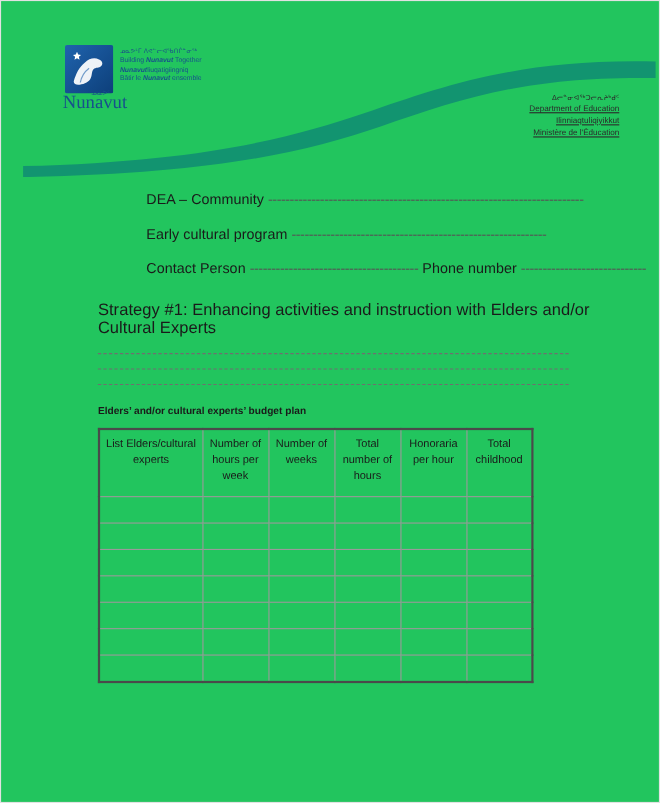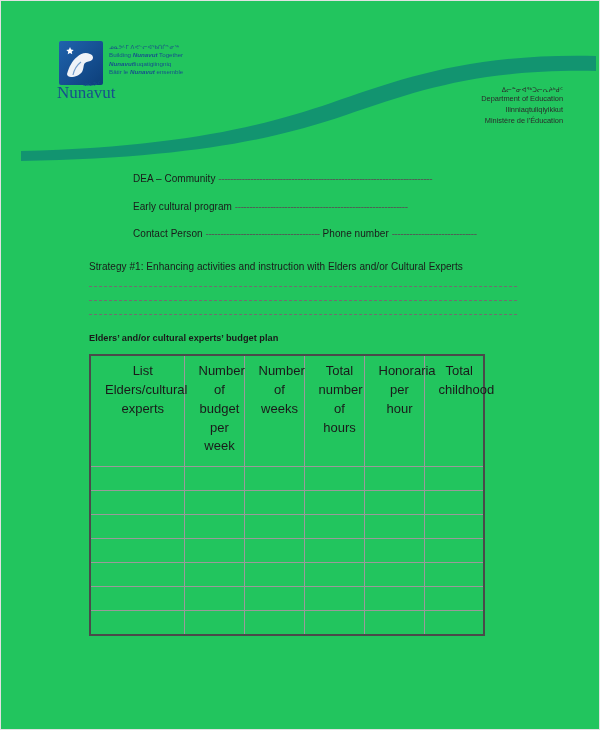--- a/index.html
+++ b/index.html
@@ -84,45 +84,46 @@
     text-align: right;
     line-height: 1.45;
     color: #2b2b2b;
   }
   .dept .syll {
     font-size: 6.4px;
     letter-spacing: .2px;
   }
   .dept .ln {
     font-size: 7.4px;
+    text-decoration: underline;
   }
 
   
   .content {
     position: relative;
     padding: 0 36px 0 88px;
   }
   .field-list {
     margin-top: 12px;
   }
   .field-row {
-    font-size: 10px;
+    font-size: 13px;
     color: #1a1a1a;
     margin-bottom: 16.5px;
     white-space: nowrap;
     letter-spacing: .05px;
     padding-left: 44px;
   }
   .field-row .dots {
     letter-spacing: -0.4px;
     color: #555;
   }
 
   .strategy-title {
-    font-size: 10px;
+    font-size: 15px;
     margin-top: 22px;
     margin-bottom: 14px;
     letter-spacing: .05px;
   }
   .para {
     font-size: 9.2px;
     line-height: 1.62;
     margin-bottom: 13px;
     max-width: 420px;
     letter-spacing: .02px;
@@ -151,26 +152,26 @@
     width: 396px;
     table-layout: fixed;
     border: 2px solid #4a4a4a;
   }
   table.budget th,
   table.budget td {
     border: 1px solid #9a9a9a;
     padding: 0;
   }
   table.budget th {
-    font-size: 13px;
+    font-size: 10px;
     font-weight: normal;
     line-height: 1.45;
     text-align: center;
     vertical-align: top;
-    padding: 6px 3px 10px 14px;
+    padding: 6px 3px 10px 3px;
     height: 46px;
     box-sizing: border-box;
   }
   table.budget td {
     height: 23px;
   }
   col.c1 { width: 94px; }
   col.cn { width: 60px; }
 </style>
 </head>
@@ -275,21 +276,21 @@
         <col class="c1">
           <col class="cn">
           <col class="cn">
         <col class="cn">
           <col class="cn">
           <col class="cn">
       </colgroup>
       <thead>
         <tr>
           <th>List Elders/cultural experts</th>
-          <th>Number of budget per week</th>
+          <th>Number of hours per week</th>
           <th>Number of weeks</th>
           <th>Total number of hours</th>
           <th>Honoraria per hour</th>
           <th>Total childhood</th>
         </tr>
       </thead>
       <tbody>
           <tr>
             <td></td>
             <td></td>

